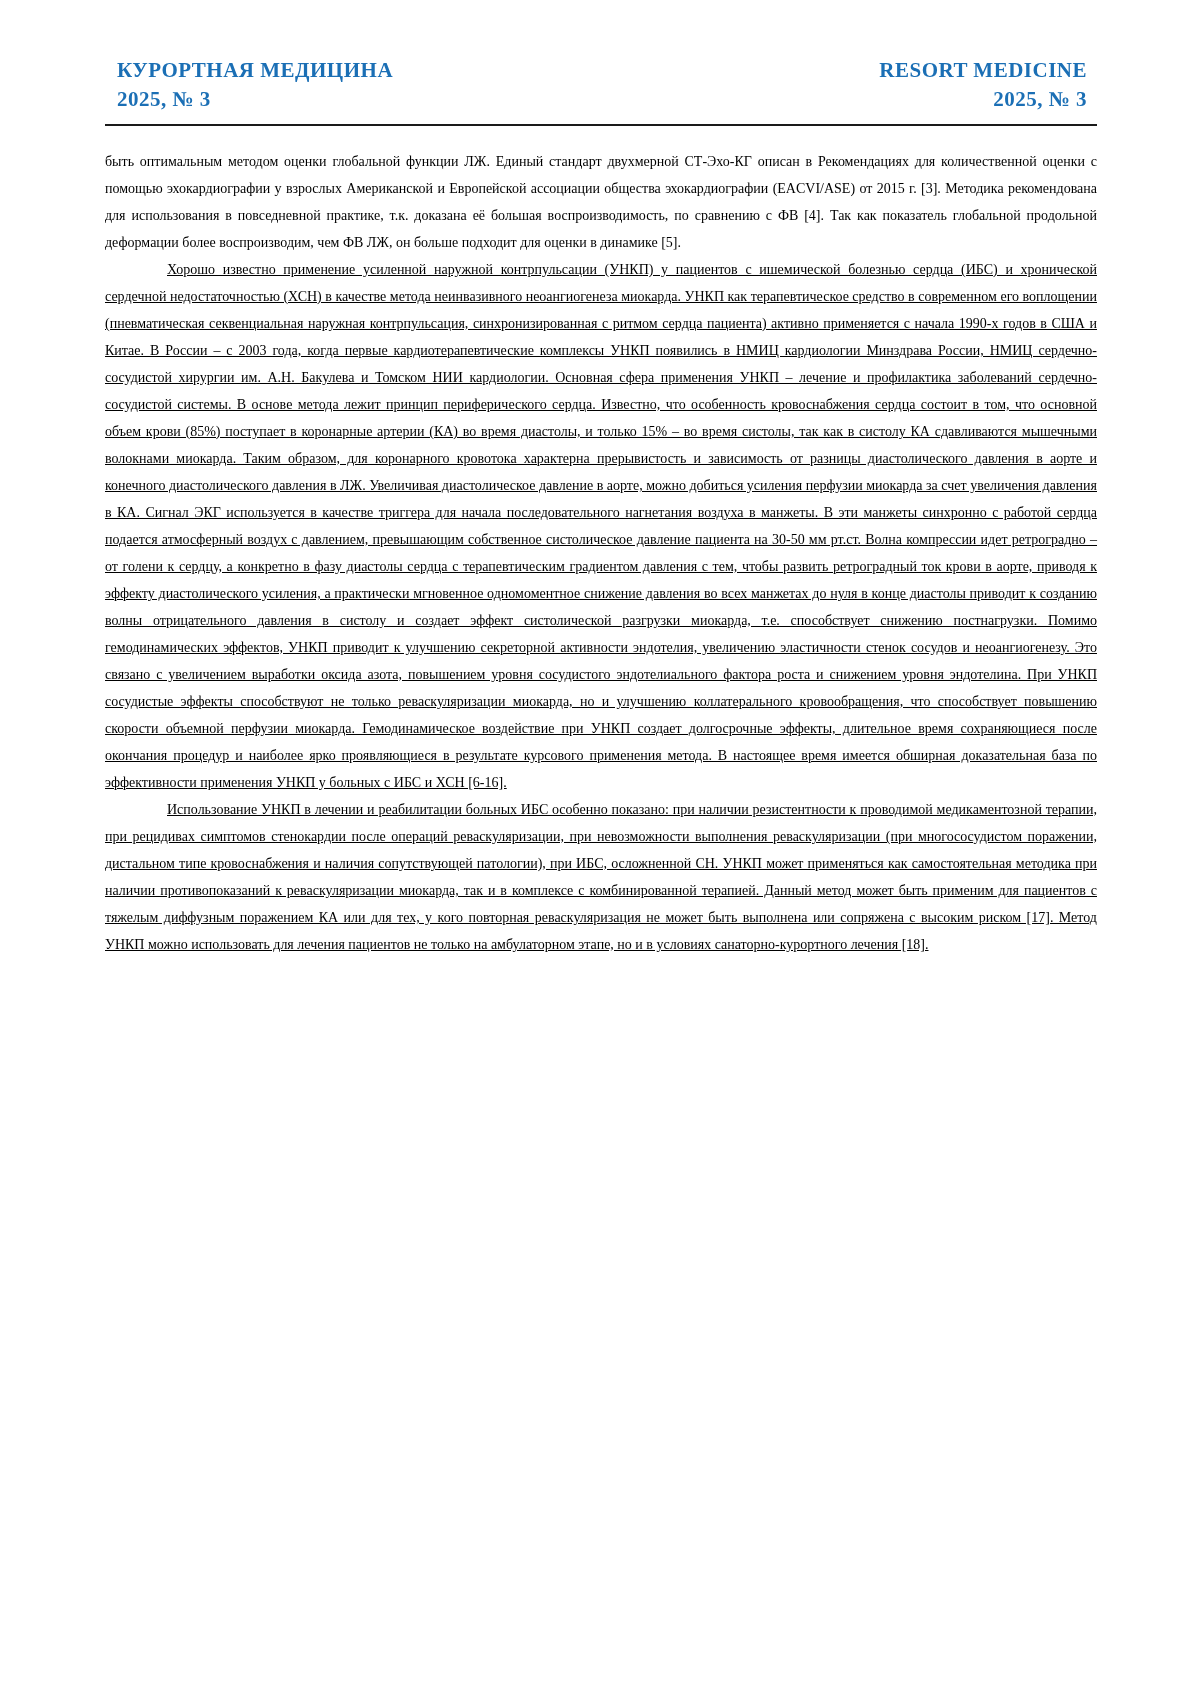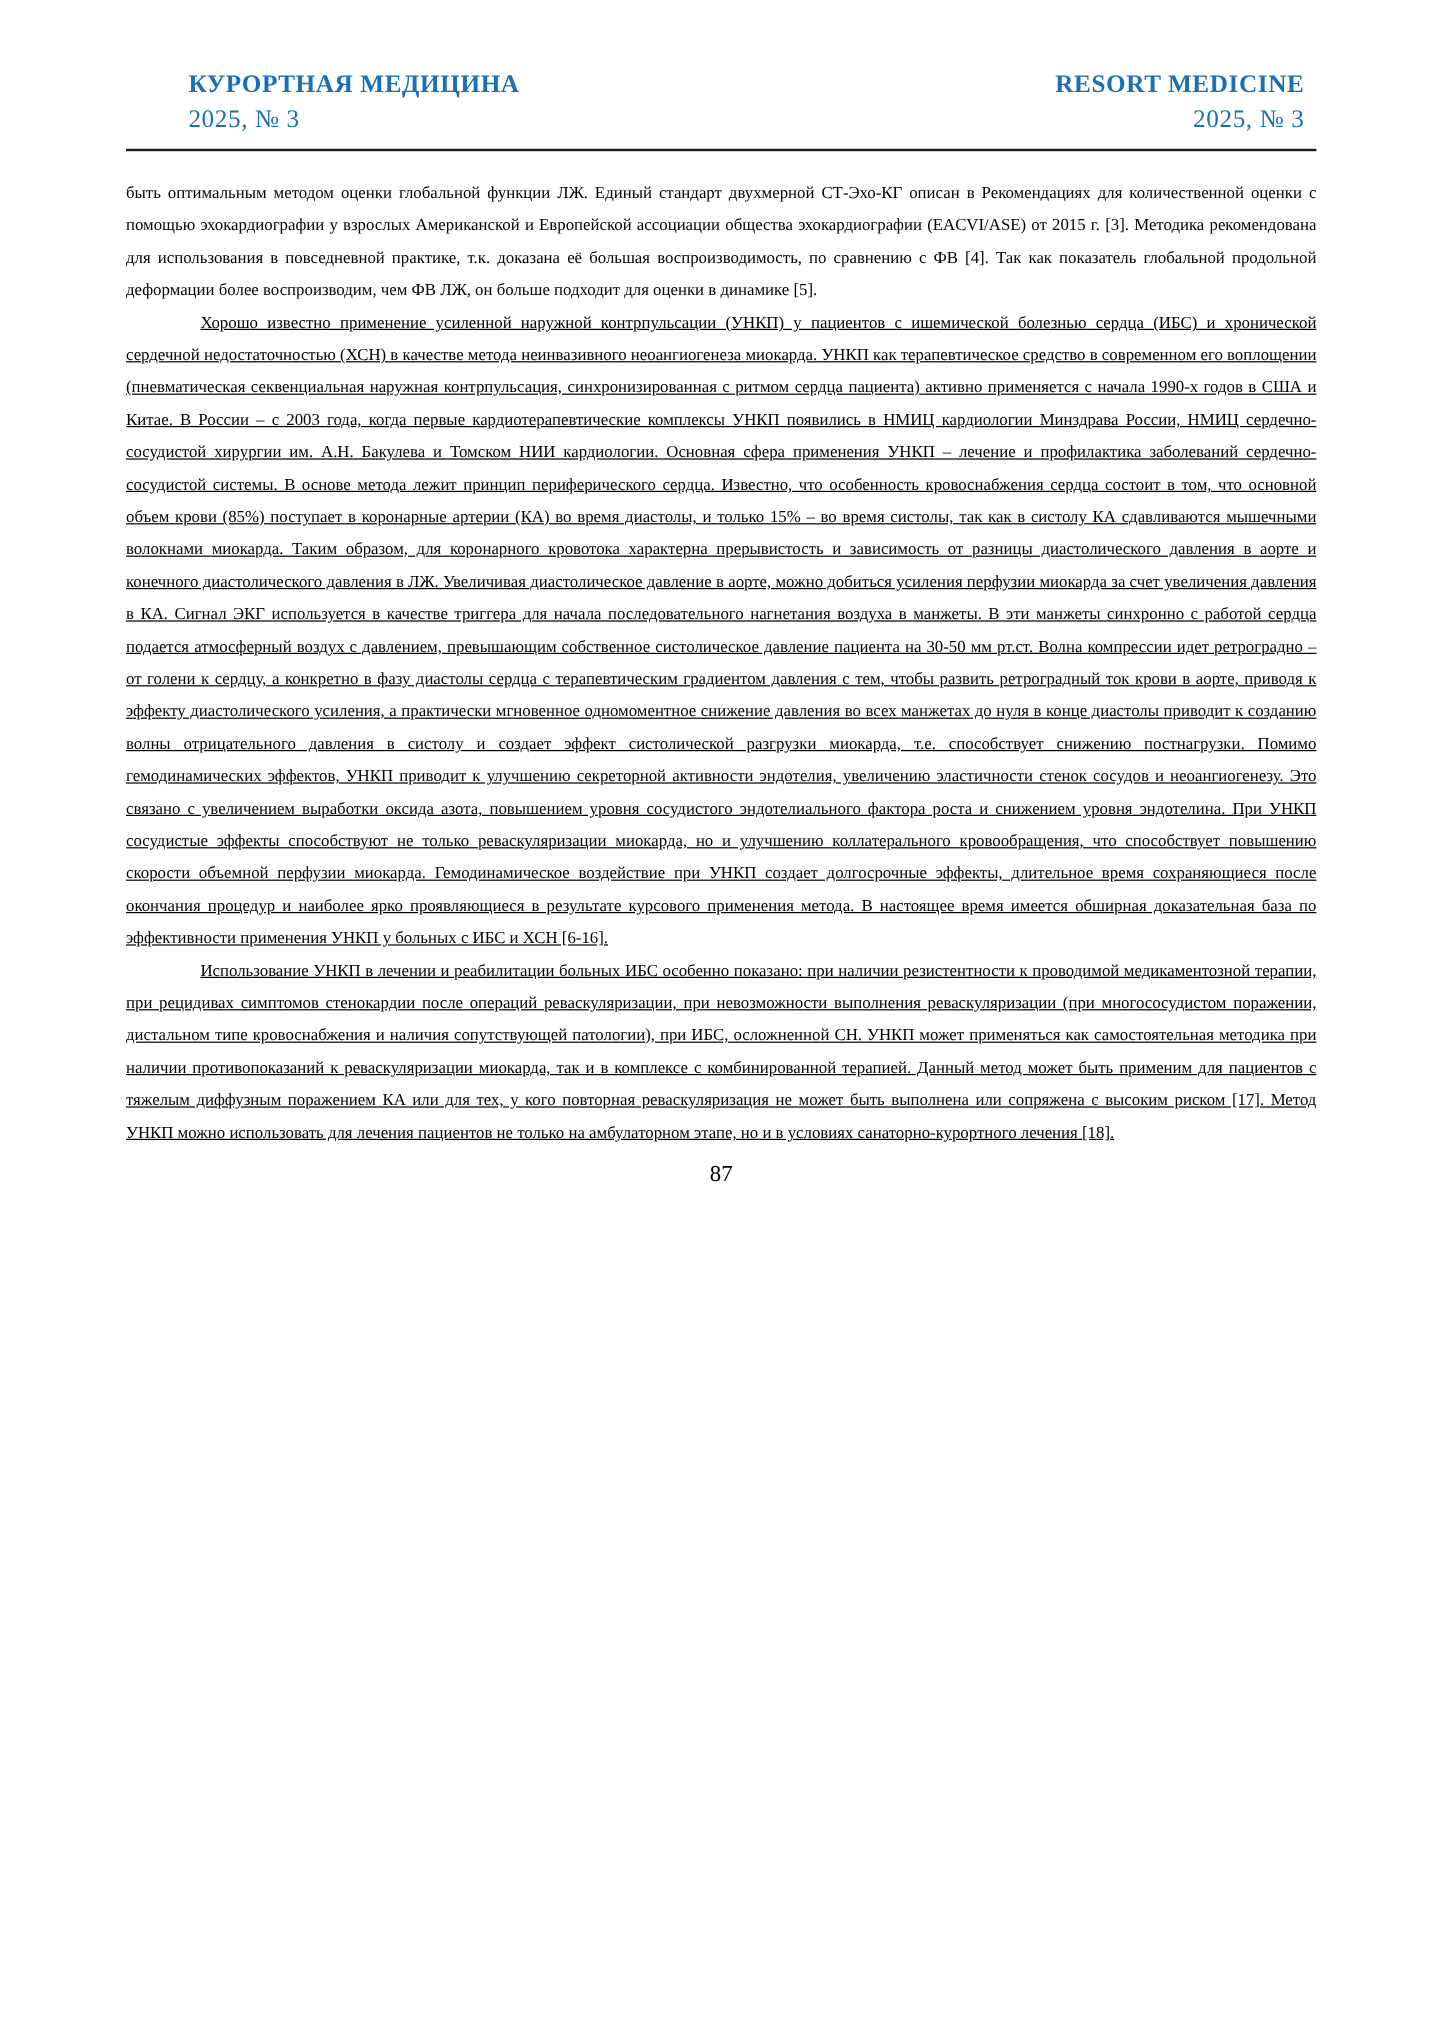--- a/index.html
+++ b/index.html
@@ -26,35 +26,34 @@
   .header {
     display: flex;
     justify-content: space-between;
     align-items: flex-start;
     padding: 0 10px 0 12px;
   }
   .header-col {
     display: flex;
     flex-direction: column;
     gap: 4px;
-    margin-left: 40px;
   }
   .header-col.right {
     text-align: right;
     justify-content: space-between;
   }
   .header-title {
     font-size: 21px;
     font-weight: bold;
     color: var(--accent, #1b6fb5);
     letter-spacing: 0.5px;
   }
   .header-issue {
     font-size: 21px;
-    font-weight: normal;
+    font-weight: bold;
     color: var(--accent, #1b6fb5);
     letter-spacing: 0.5px;
   }
   .header-divider {
     border: none;
     border-top: 2px solid #1a1a1a;
     margin: 12px 0 0 0;
   }
   
   .body-text {
@@ -95,16 +94,15 @@
     </div>
 
     <hr class="header-divider">
 
     <div class="body-text">
       <p>быть оптимальным методом оценки глобальной функции ЛЖ. Единый стандарт двухмерной СТ-Эхо-КГ описан в Рекомендациях для количественной оценки с помощью эхокардиографии у взрослых Американской и Европейской ассоциации общества эхокардиографии (EACVI/ASE) от 2015 г. [3]. Методика рекомендована для использования в повседневной практике, т.к. доказана её большая воспроизводимость, по сравнению с ФВ [4]. Так как показатель глобальной продольной деформации более воспроизводим, чем ФВ ЛЖ, он больше подходит для оценки в динамике [5].</p>
       <p class="indent">Хорошо известно применение усиленной наружной контрпульсации (УНКП) у пациентов с ишемической болезнью сердца (ИБС) и хронической сердечной недостаточностью (ХСН) в качестве метода неинвазивного неоангиогенеза миокарда. УНКП как терапевтическое средство в современном его воплощении (пневматическая секвенциальная наружная контрпульсация, синхронизированная с ритмом сердца пациента) активно применяется с начала 1990-х годов в США и Китае. В России – с 2003 года, когда первые кардиотерапевтические комплексы УНКП появились в НМИЦ кардиологии Минздрава России, НМИЦ сердечно-сосудистой хирургии им. А.Н. Бакулева и Томском НИИ кардиологии. Основная сфера применения УНКП – лечение и профилактика заболеваний сердечно-сосудистой системы. В основе метода лежит принцип периферического сердца. Известно, что особенность кровоснабжения сердца состоит в том, что основной объем крови (85%) поступает в коронарные артерии (КА) во время диастолы, и только 15% – во время систолы, так как в систолу КА сдавливаются мышечными волокнами миокарда. Таким образом, для коронарного кровотока характерна прерывистость и зависимость от разницы диастолического давления в аорте и конечного диастолического давления в ЛЖ. Увеличивая диастолическое давление в аорте, можно добиться усиления перфузии миокарда за счет увеличения давления в КА. Сигнал ЭКГ используется в качестве триггера для начала последовательного нагнетания воздуха в манжеты. В эти манжеты синхронно с работой сердца подается атмосферный воздух с давлением, превышающим собственное систолическое давление пациента на 30-50 мм рт.ст. Волна компрессии идет ретроградно – от голени к сердцу, а конкретно в фазу диастолы сердца с терапевтическим градиентом давления с тем, чтобы развить ретроградный ток крови в аорте, приводя к эффекту диастолического усиления, а практически мгновенное одномоментное снижение давления во всех манжетах до нуля в конце диастолы приводит к созданию волны отрицательного давления в систолу и создает эффект систолической разгрузки миокарда, т.е. способствует снижению постнагрузки. Помимо гемодинамических эффектов, УНКП приводит к улучшению секреторной активности эндотелия, увеличению эластичности стенок сосудов и неоангиогенезу. Это связано с увеличением выработки оксида азота, повышением уровня сосудистого эндотелиального фактора роста и снижением уровня эндотелина. При УНКП сосудистые эффекты способствуют не только реваскуляризации миокарда, но и улучшению коллатерального кровообращения, что способствует повышению скорости объемной перфузии миокарда. Гемодинамическое воздействие при УНКП создает долгосрочные эффекты, длительное время сохраняющиеся после окончания процедур и наиболее ярко проявляющиеся в результате курсового применения метода. В настоящее время имеется обширная доказательная база по эффективности применения УНКП у больных с ИБС и ХСН [6-16].</p>
       <p class="indent">Использование УНКП в лечении и реабилитации больных ИБС особенно показано: при наличии резистентности к проводимой медикаментозной терапии, при рецидивах симптомов стенокардии после операций реваскуляризации, при невозможности выполнения реваскуляризации (при многососудистом поражении, дистальном типе кровоснабжения и наличия сопутствующей патологии), при ИБС, осложненной СН. УНКП может применяться как самостоятельная методика при наличии противопоказаний к реваскуляризации миокарда, так и в комплексе с комбинированной терапией. Данный метод может быть применим для пациентов с тяжелым диффузным поражением КА или для тех, у кого повторная реваскуляризация не может быть выполнена или сопряжена с высоким риском [17]. Метод УНКП можно использовать для лечения пациентов не только на амбулаторном этапе, но и в условиях санаторно-курортного лечения [18].</p>
     </div>
 
-    <div class="page-number">87</div>
 
   </div>
 </div>
 
 </body></html>

